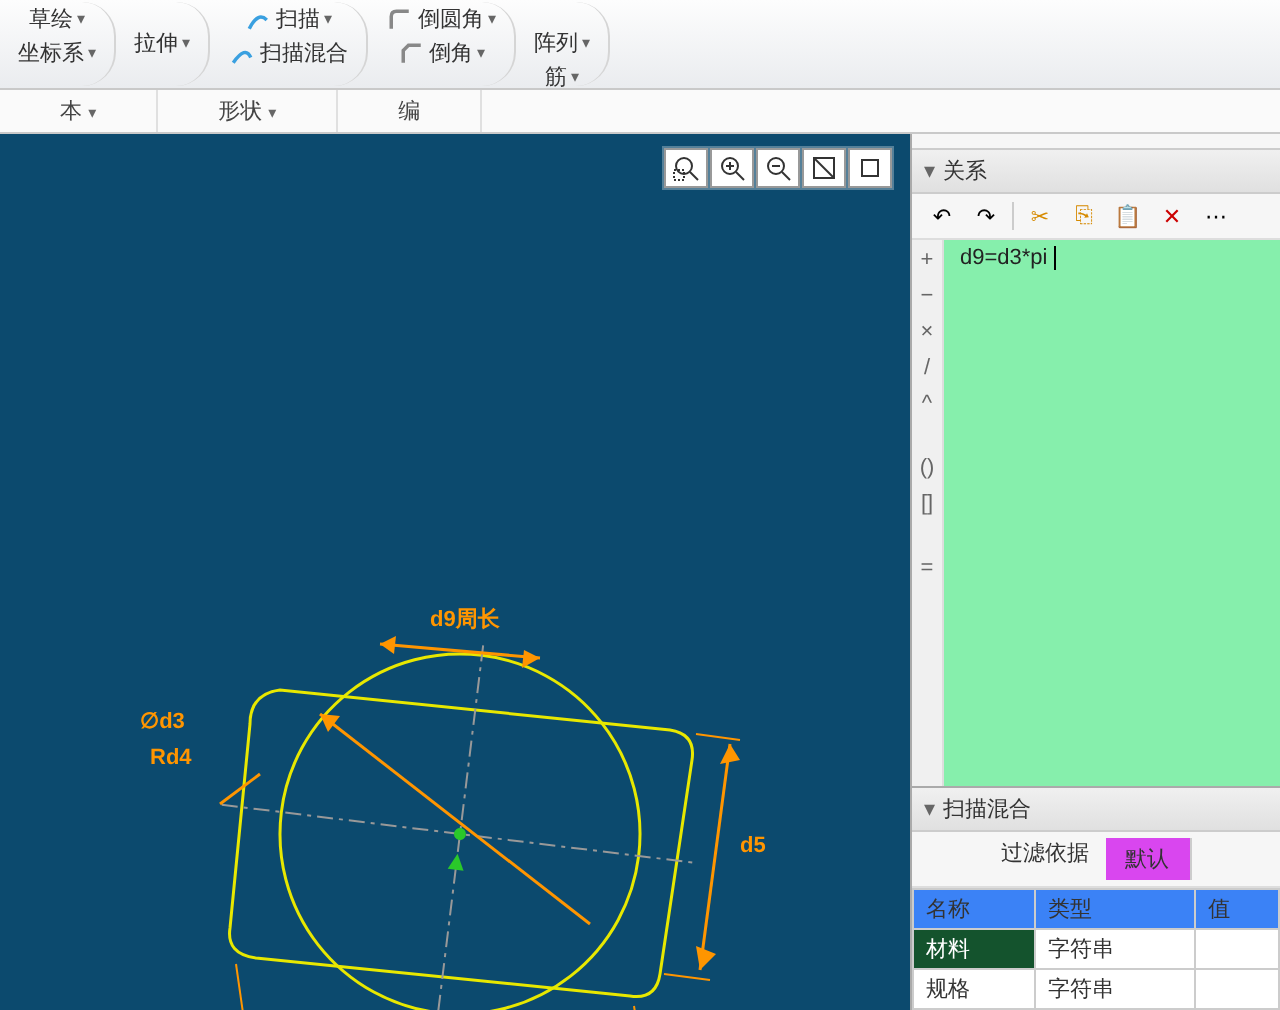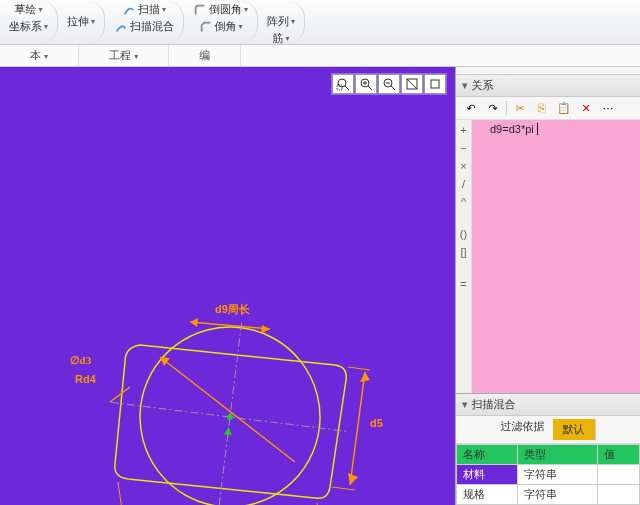--- a/index.html
+++ b/index.html
@@ -5,42 +5,42 @@
 *{margin:0;padding:0;box-sizing:border-box;font-family:"Microsoft YaHei",sans-serif;font-size:11px;}
 body{width:640px;height:505px;overflow:hidden;background:#f4f4f4;display:flex;flex-direction:column;}
 .ribbon{height:45px;background:linear-gradient(#fdfdfd,#eaecef);border-bottom:1px solid #c9c9c9;display:flex;align-items:flex-start;padding:1px 0;}
 .rgroup{display:flex;flex-direction:column;align-items:center;padding:0 6px;border-right:1px solid #d5d5d5;height:100%;border-radius:17px;}
 .rbtn{display:flex;align-items:center;gap:2px;color:#333;padding:1px 3px;cursor:pointer;}
 .rbtn .ic{width:14px;height:14px;display:inline-block;}
 .dd{font-size:8px;color:#666;}
 .sub-ribbon{height:22px;background:#fafafa;border-bottom:1px solid #c9c9c9;display:flex;}
 .sub-ribbon>div{padding:3px 30px;color:#444;border-right:1px solid #e0e0e0;}
 .main{flex:1;display:flex;position:relative;}
-.canvas{flex:1;background:#6d28d9;position:relative;}
+.canvas{flex:1;background:#0c4a6e;position:relative;}
 .zoom-tools{position:absolute;top:6px;right:8px;display:flex;gap:1px;background:rgba(255,255,255,.3);padding:1px;}
 .ztool{width:22px;height:20px;background:#fff;border:1px solid #999;display:flex;align-items:center;justify-content:center;cursor:pointer;}
 .sketch{position:absolute;top:210px;left:40px;width:350px;height:240px;}
 .dim-label{position:absolute;color:#ff9500;font-size:11px;font-weight:600;}
 .right{width:185px;background:#f6f6f6;border-left:1px solid #aaa;display:flex;flex-direction:column;}
 .panel-hdr{background:linear-gradient(#f0f0f0,#e0e0e0);border-bottom:1px solid #ccc;padding:3px 6px;display:flex;align-items:center;gap:4px;color:#333;}
 .panel-hdr .carr{color:#666;}
 .rel-tools{display:flex;gap:4px;padding:3px 6px;border-bottom:1px solid #ddd;align-items:center;}
 .rel-tools .tb{width:18px;height:16px;display:flex;align-items:center;justify-content:center;cursor:pointer;}
 .rel-body{display:flex;flex:1;}
 .rel-side{width:16px;background:#f0f0f0;border-right:1px solid #ddd;display:flex;flex-direction:column;align-items:center;gap:6px;padding-top:4px;color:#666;}
-.rel-text{flex:1;background:#f9a8d4;padding:3px 18px;color:#222;}
+.rel-text{flex:1;background:#86efac;padding:3px 8px;color:#222;}
 .local-params{border-top:1px solid #aaa;}
 .filter-row{padding:3px 6px;color:#333;display:flex;gap:8px;border-bottom:1px solid #ddd;justify-content:center;}
 .tabs{display:flex;border-bottom:1px solid #ccc;}
 .tabs>div{padding:3px 10px;background:#f0f0f0;border-right:1px solid #ccc;cursor:pointer;}
-.tabs .on{background:#eab308;}
+.tabs .on{background:#d946ef;}
 .grid{width:100%;border-collapse:collapse;background:#fff;}
 .grid th,.grid td{border:1px solid #ccc;padding:2px 6px;text-align:left;font-weight:normal;color:#333;}
-.grid th{background:#22c55e;}
-.grid tr.sel td:first-child{background:#6d28d9;color:#fff;}
+.grid th{background:#3b82f6;}
+.grid tr.sel td:first-child{background:#14532d;color:#fff;}
 </style>
 </head>
 <body>
 
 <div class="ribbon">
   <div class="rgroup">
     <div class="rbtn">
         <span>草绘</span>
         <span class="dd">▾</span>
       </div>
@@ -107,21 +107,21 @@
     </div>
     <div class="rbtn">
         <span>筋</span>
         <span class="dd">▾</span>
       </div>
   </div>
 </div>
 
 <div class="sub-ribbon">
   <div><span>本</span> <span class="dd">▾</span></div>
-  <div><span>工程</span> <span class="dd">▾</span></div>
+  <div><span>形状</span> <span class="dd">▾</span></div>
   <div><span>编</span></div>
 </div>
 
 <div class="main">
   <div class="canvas">
     <div class="zoom-tools">
       <div class="ztool">
           <svg width="14" height="14" viewBox="0 0 14 14">
             <circle cx="6" cy="6" r="4" stroke="#333" fill="none"></circle>
             <line x1="9" y1="9" x2="13" y2="13" stroke="#333"></line>
@@ -186,21 +186,21 @@
           <line x1="48" y1="195" x2="53" y2="230" stroke="#ff9500"></line>
           <line x1="247" y1="216" x2="252" y2="248" stroke="#ff9500"></line>
           <polygon points="55,225 65,221 64,231" fill="#ff9500"></polygon>
           <polygon points="250,246 240,242 239,252" fill="#ff9500"></polygon>
 
           <circle cx="160" cy="130" r="3" fill="#2ac82a" transform="rotate(7 160 130)"></circle>
           <polygon points="156,148 164,148 160,140" fill="#2ac82a" transform="rotate(7 160 130)"></polygon>
         </g>
       </svg>
       <div class="dim-label" style="top:25px;left:175px;">d9周长</div>
-      <div class="dim-label" style="top:77px;left:30px;font-family:Liberation Serif, serif;">∅d3</div>
+      <div class="dim-label" style="top:77px;left:30px;">∅d3</div>
       <div class="dim-label" style="top:96px;left:35px;">Rd4</div>
       <div class="dim-label" style="top:140px;left:330px;">d5</div>
       
     </div>
   </div>
 
   <div class="right">
     <div style="height:8px;border-bottom:1px solid #ccc;"></div>
     <div class="panel-hdr">
         <span class="carr">▾</span>

